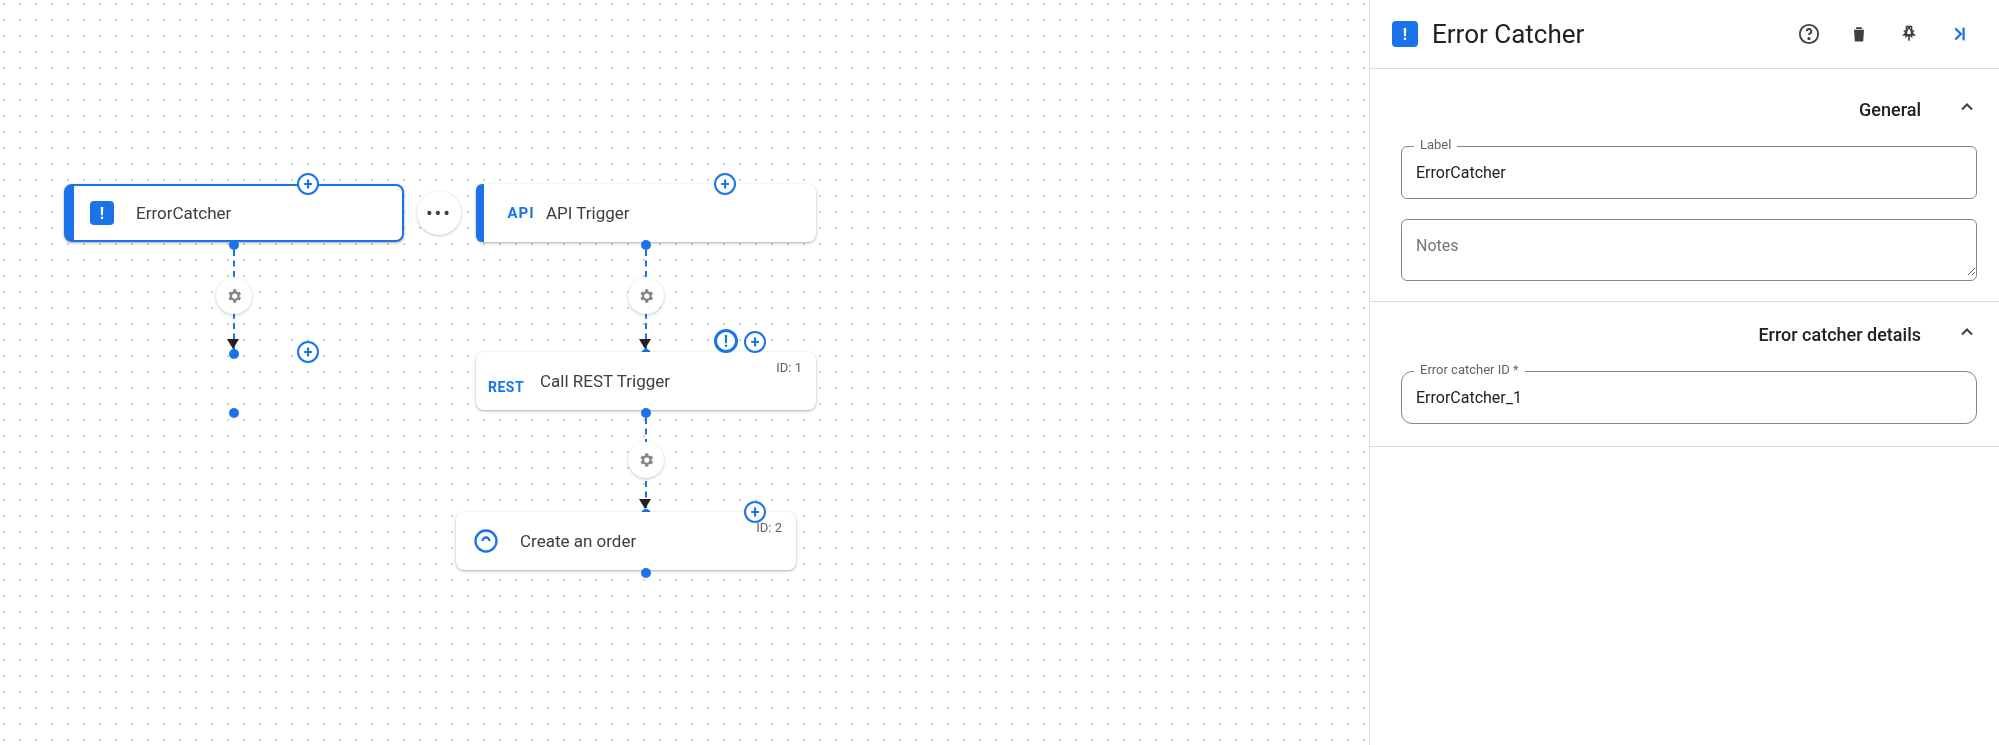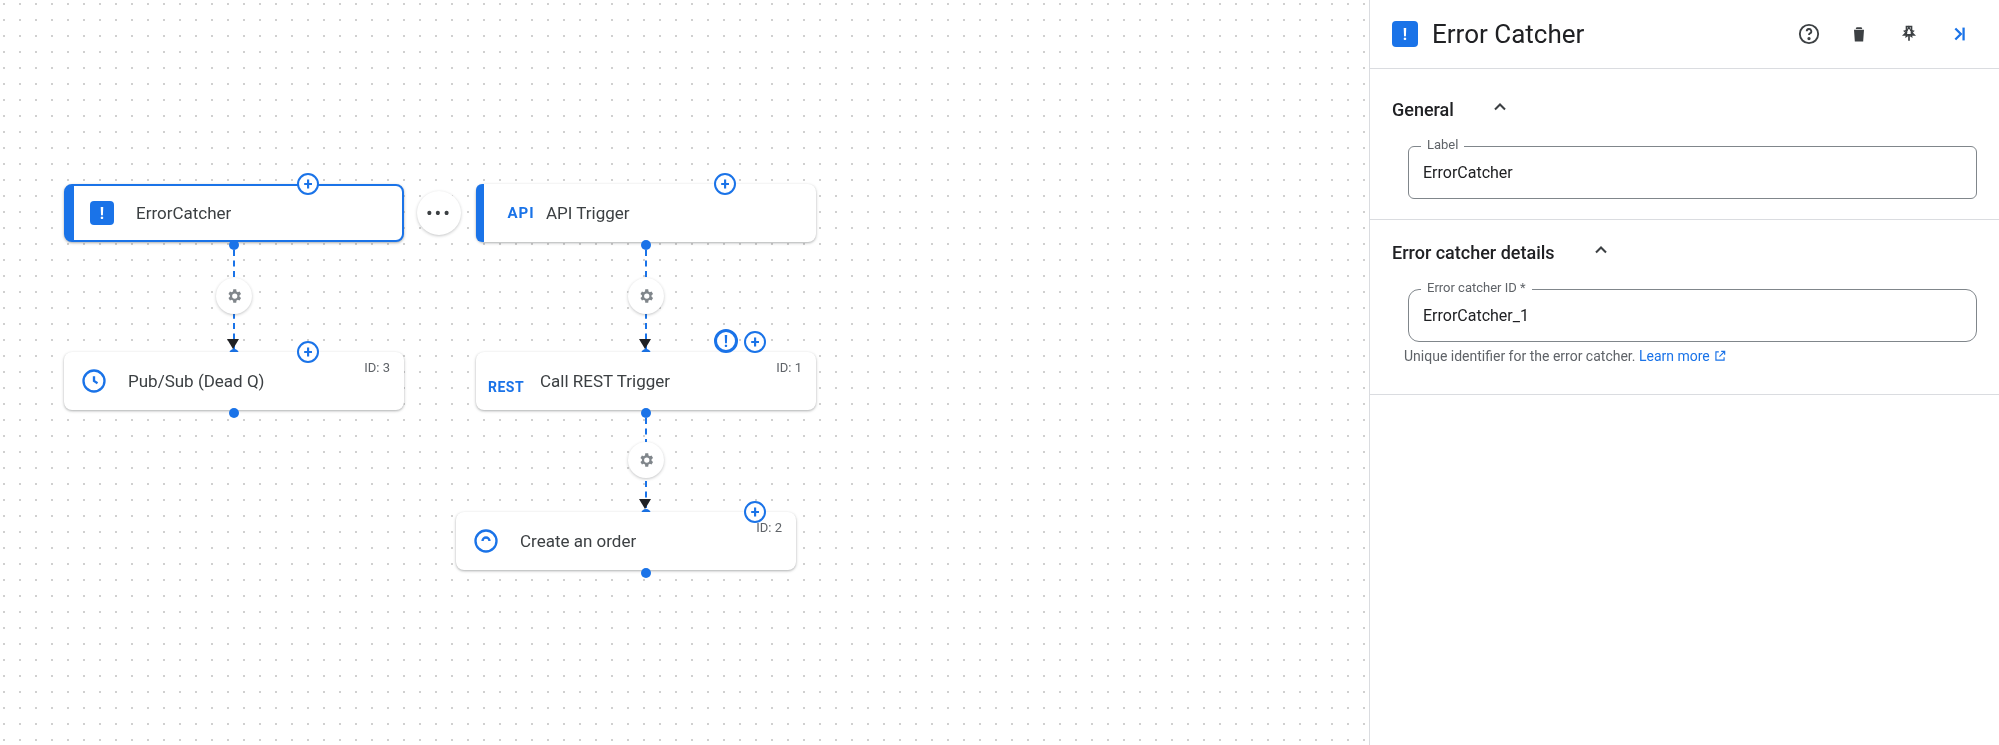--- a/index.html
+++ b/index.html
@@ -169,33 +169,33 @@
   display:flex;align-items:center;justify-content:center;
   cursor: pointer;
   color: #3c4043;
 }
 .hdr-btn.blue { color: #1a73e8; }
 
 .panel-body { padding: 8px 22px; overflow-y: auto; }
 .section-hdr {
   display: flex;
   align-items: center;
-  justify-content: flex-start;
+  justify-content: flex-end;
   padding: 20px 0 12px 0;
   cursor: pointer;
   gap: 36px;
 }
 .section-title { font-size: 18px; font-weight: 500; color: #202124; }
 .chev { font-size: 20px; color: #3c4043; }
 
 .field-wrap {
   position: relative;
   border: 1px solid #80868b;
   border-radius: 6px;
-  margin: 12px 0 20px 16px;
+  margin: 12px 0 20px 9px;
 }
 .field-label {
   position: absolute;
   top: -10px;
   left: 12px;
   background: #fff;
   padding: 0 6px;
   font-size: 13px;
   color: #5f6368;
 }
@@ -255,31 +255,20 @@
 
   <div class="vline" style="left:233px; top:250px; height:100px;"></div>
   <div class="gear-stop" style="left:216px; top:278px;">
     <svg width="18" height="18" viewBox="0 0 24 24" fill="#80868b">
         <path d="M19.4 13a7.5 7.5 0 0 0 0-2l2-1.6-2-3.4-2.4 1a7.4 7.4 0 0 0-1.7-1L15 3h-4l-.3 2.9a7.4 7.4 0 0 0-1.7 1l-2.4-1-2 3.4L6.6 11a7.5 7.5 0 0 0 0 2l-2 1.6 2 3.4 2.4-1a7.4 7.4 0 0 0 1.7 1L11 21h4l.3-2.9a7.4 7.4 0 0 0 1.7-1l2.4 1 2-3.4zM13 15.5A3.5 3.5 0 1 1 16.5 12 3.5 3.5 0 0 1 13 15.5z"></path>
       </svg>
   </div>
   <div class="arrowhead" style="left:227px; top:339px;"></div>
   <div class="handle-dot" style="left:229px; top:349px;"></div>
 
-  <div class="node" style="left:64px; top:352px;">
-    <div class="node-bar" style="background:transparent;width:2px"></div>
-    <div class="node-icon">
-      <svg width="28" height="28" viewBox="0 0 24 24" fill="none" stroke="#1a73e8" stroke-width="2">
-          <circle cx="12" cy="12" r="9"></circle>
-          <path d="M12 8v4l3 2"></path>
-        </svg>
-    </div>
-    <div class="node-label">Pub/Sub (Dead Q)</div>
-    <div class="node-id">ID: 3</div>
-  </div>
   <div class="handle-plus" style="left:297px; top:341px;">+</div>
   <div class="handle-dot" style="left:229px; top:408px;"></div>
 
   <div class="vline" style="left:645px; top:250px; height:100px;"></div>
   <div class="gear-stop" style="left:628px; top:278px;">
     <svg width="18" height="18" viewBox="0 0 24 24" fill="#80868b">
         <path d="M19.4 13a7.5 7.5 0 0 0 0-2l2-1.6-2-3.4-2.4 1a7.4 7.4 0 0 0-1.7-1L15 3h-4l-.3 2.9a7.4 7.4 0 0 0-1.7 1l-2.4-1-2 3.4L6.6 11a7.5 7.5 0 0 0 0 2l-2 1.6 2 3.4 2.4-1a7.4 7.4 0 0 0 1.7 1L11 21h4l.3-2.9a7.4 7.4 0 0 0 1.7-1l2.4 1 2-3.4zM13 15.5A3.5 3.5 0 1 1 16.5 12 3.5 3.5 0 0 1 13 15.5z"></path>
       </svg>
   </div>
   <div class="arrowhead" style="left:639px; top:339px;"></div>
@@ -361,41 +350,36 @@
       <span class="chev">
         <svg width="20" height="20" viewBox="0 0 24 24" fill="none" stroke="#3c4043" stroke-width="2.5">
             <path d="M6 15l6-6 6 6"></path>
           </svg>
       </span>
     </div>
     <div class="field-wrap">
       <span class="field-label">Label</span>
       <input class="field-input" value="ErrorCatcher" style="">
     </div>
+    <div class="field-wrap">
+      <textarea class="field-input" rows="1" placeholder="Notes" style=""></textarea>
+    </div>
 
     <div class="sect-divider"></div>
 
     <div class="section-hdr">
       <span class="section-title">Error catcher details</span>
       <span class="chev">
         <svg width="20" height="20" viewBox="0 0 24 24" fill="none" stroke="#3c4043" stroke-width="2.5">
             <path d="M6 15l6-6 6 6"></path>
           </svg>
       </span>
     </div>
     <div class="field-wrap" style="margin-bottom:6px;border-radius:11px;">
       <span class="field-label">Error catcher ID *</span>
       <input class="field-input" value="ErrorCatcher_1" style="">
     </div>
-    <div class="helper">
-      <span>Unique identifier for the error catcher. </span>
-      <a href="#"><span>Learn more</span>
-        <svg style="vertical-align:-2px" width="14" height="14" viewBox="0 0 24 24" fill="none" stroke="#1a73e8" stroke-width="2">
-            <path d="M14 4h6v6M20 4l-9 9M19 14v5H5V5h5"></path>
-          </svg>
-      </a>
-    </div>
 
     <div class="sect-divider" style="margin-top:22px;"></div>
 
 
   </div>
 </div>
 
 </body></html>

